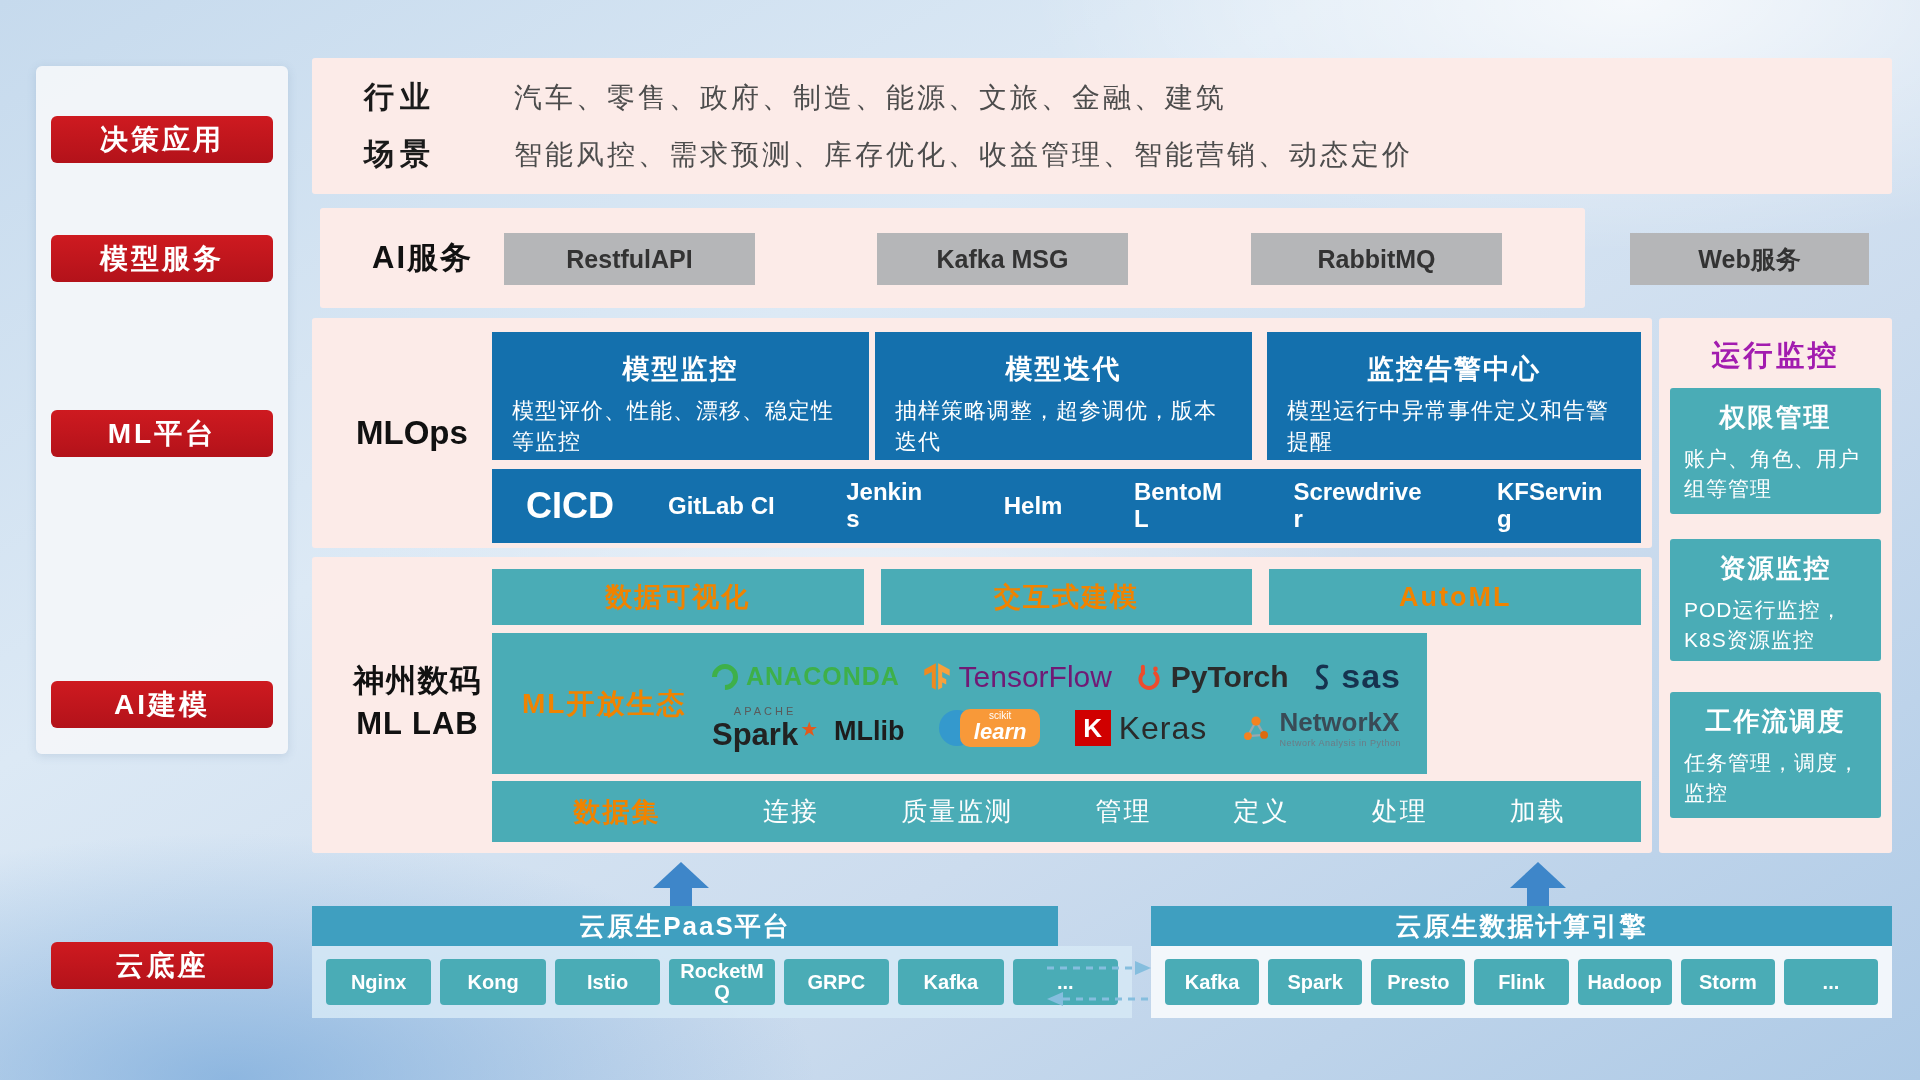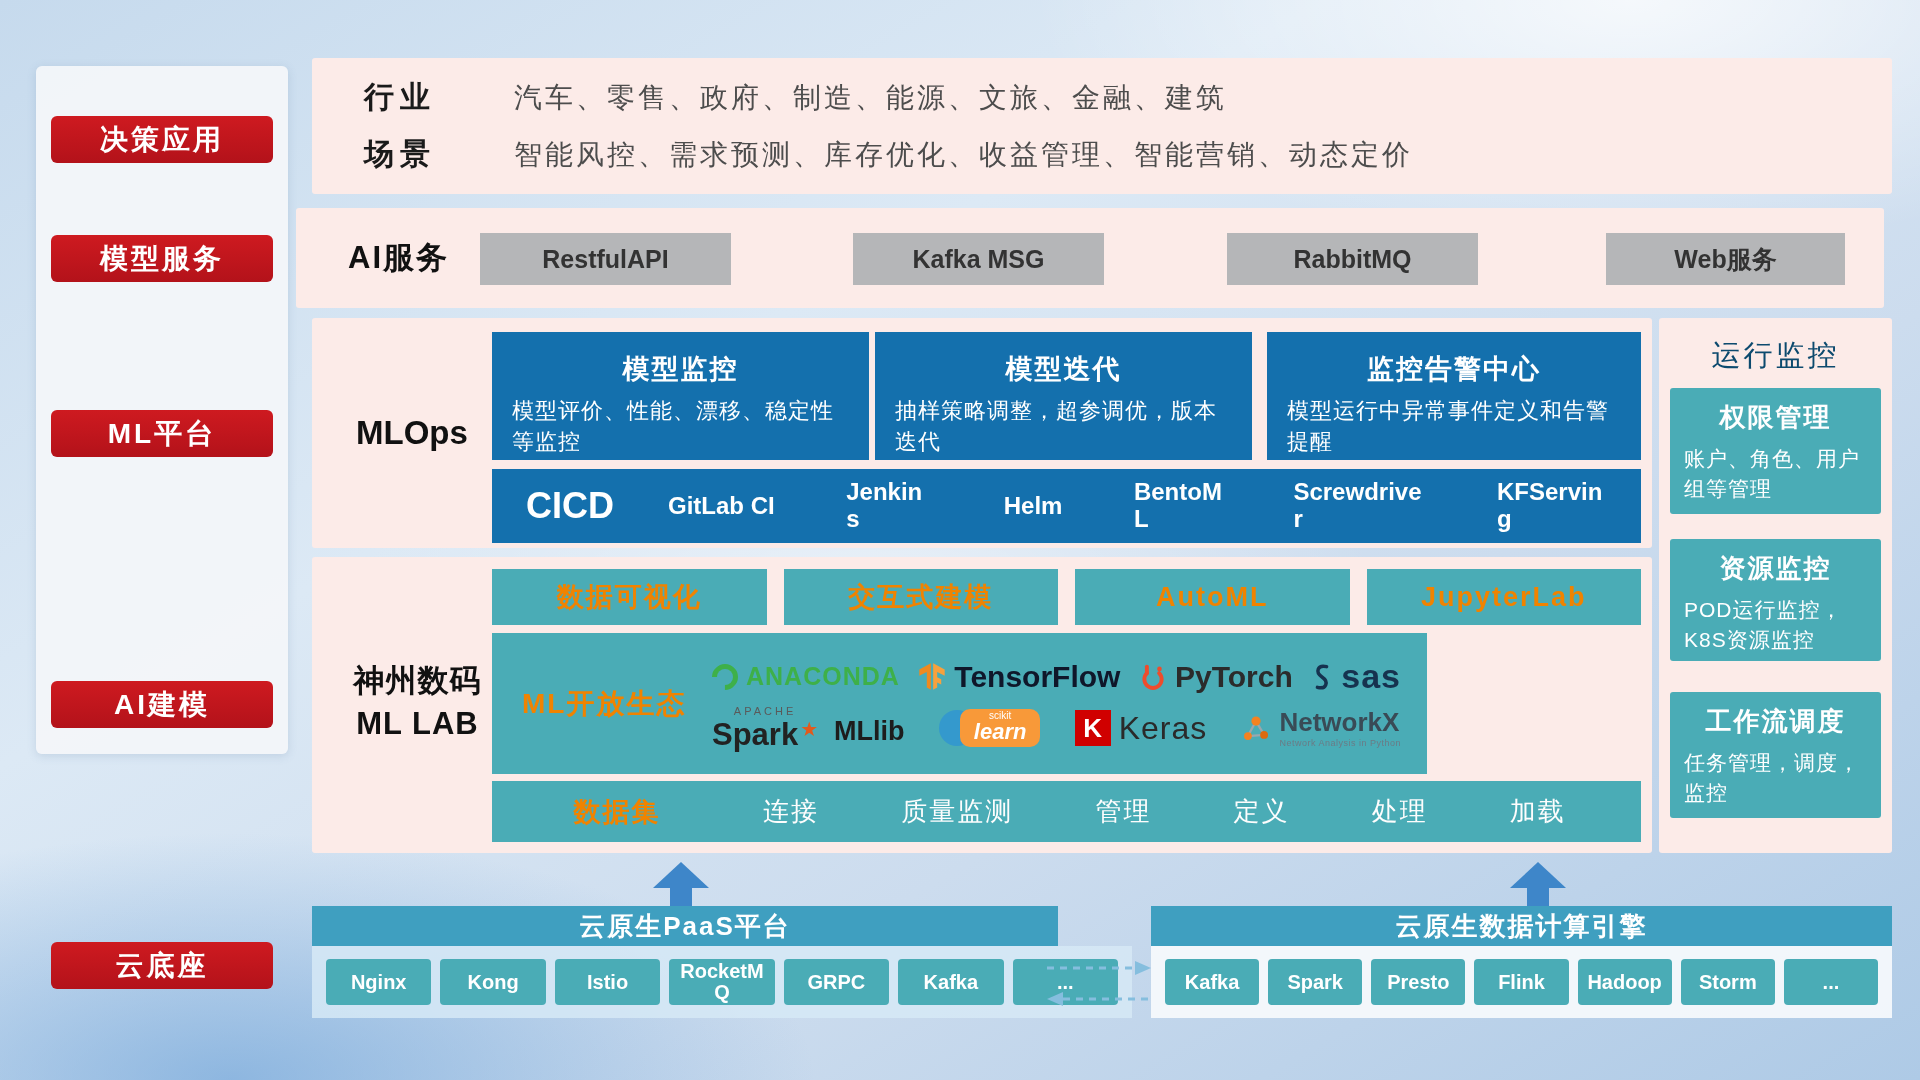--- a/index.html
+++ b/index.html
@@ -16,21 +16,21 @@
   .sidebar{position:absolute;left:36px;top:66px;width:252px;height:688px;background:rgba(243,246,249,.95);border-radius:6px;box-shadow:0 2px 10px rgba(80,110,150,.18)}
   .side-btn{position:absolute;left:15px;width:222px;height:47px;background:linear-gradient(180deg,#ce1a20,#b3121a);color:#fff;font-size:28px;font-weight:bold;display:flex;align-items:center;justify-content:center;border-radius:6px;letter-spacing:3px;cursor:pointer}
   
   .panel{position:absolute;background:#fcebe8;border-radius:3px}
   
   .row-industry{left:312px;top:58px;width:1580px;height:136px;display:flex;flex-direction:column;justify-content:center;gap:16px;padding-left:52px}
   .ind-row{display:flex;align-items:center}
   .ind-label{font-size:30px;font-weight:bold;color:#1a1a1a;width:150px;letter-spacing:6px}
   .ind-value{font-size:28px;color:#4d4d4d;letter-spacing:3px}
   
-  .row-aiservice{left:296px;top:208px;width:1588px;height:100px}
+  .row-aiservice{left:320px;top:208px;width:1265px;height:100px}
   .aisvc-label{position:absolute;left:52px;top:0;height:100px;display:flex;align-items:center;font-size:31px;font-weight:bold;color:#111;letter-spacing:2px}
   .gray-btn{position:absolute;top:25px;width:251px;height:52px;background:#b5b6b8;color:#333;font-size:25px;font-weight:bold;display:flex;align-items:center;justify-content:center;cursor:pointer}
   
   .row-mlops{left:312px;top:318px;width:1340px;height:230px}
   .mlops-label{position:absolute;left:44px;top:0;height:230px;display:flex;align-items:center;font-size:33px;font-weight:bold;color:#111}
   .blue-card{position:absolute;top:14px;height:128px;background:#1470ad;color:#fff;padding:19px 20px 8px}
   .card-title{text-align:center;font-size:27px;font-weight:bold;margin-bottom:9px;letter-spacing:2px}
   .card-desc{font-size:22px;line-height:1.4;letter-spacing:1px}
   .cicd-bar{position:absolute;left:180px;top:151px;width:1149px;height:74px;background:#1470ad;color:#fff;display:flex;align-items:center;padding:0 34px}
   .cicd-label{font-size:36px;font-weight:bold;margin-right:54px}
@@ -45,21 +45,21 @@
   .mllab-label{position:absolute;left:28px;top:102px;width:155px;text-align:center;font-size:31px;font-weight:bold;color:#111;line-height:1.4;letter-spacing:1px}
   .mllab-toolbar{position:absolute;left:180px;top:12px;width:1149px;height:56px;display:flex;gap:17px}
   .tool-seg{flex:1;background:#4aacb6;display:flex;align-items:center;justify-content:center;font-size:27px;font-weight:bold;color:#f08300;letter-spacing:2px;cursor:pointer}
   .eco-box{position:absolute;left:180px;top:76px;width:935px;height:141px;background:#4aacb6;display:flex;align-items:center;padding:0 26px 0 30px}
   .eco-label{width:190px;font-size:28px;font-weight:bold;color:#f08300;letter-spacing:2px}
   .logo-rows{flex:1;display:flex;flex-direction:column;gap:10px}
   .logo-row{display:flex;align-items:center;justify-content:space-between}
   .logo{display:flex;align-items:center;gap:8px}
   .ana-icon{width:26px;height:26px;border:5px solid #3eb049;border-radius:50%;border-left-color:transparent;transform:rotate(-45deg)}
   .ana-text{color:#3eb049;font-weight:bold;font-size:25px;letter-spacing:1px}
-  .tf-text{color:#0f172a;font-weight:bold;font-size:30px}
+  .tf-text{color:#701a75;font-weight:normal;font-size:30px}
   .pt-text{color:#2b2b2b;font-weight:bold;font-size:30px}
   .sas-text{color:#16324f;font-weight:bold;font-size:34px;letter-spacing:1px}
   .logo-spark{align-items:flex-end;gap:16px}
   .spark-stack{display:flex;flex-direction:column;align-items:center;line-height:1}
   .spark-apache{font-size:11px;color:#5a5a5a;letter-spacing:3px;margin-bottom:2px}
   .spark-text{font-size:31px;font-weight:bold;color:#222;display:flex;align-items:flex-start}
   .spark-star{color:#e25a1c;font-size:20px;margin-left:2px;line-height:1}
   .mllib-text{font-size:27px;font-weight:bold;color:#1d1d1d;padding-bottom:3px}
   .sk-wrap{position:relative;display:flex;align-items:center}
   .sk-circle{width:36px;height:36px;border-radius:50%;background:#3499cd;margin-right:-15px}
@@ -70,21 +70,21 @@
   .keras-text{font-size:32px;color:#2a2a2a;letter-spacing:1px}
   .nx-stack{display:flex;flex-direction:column;line-height:1.15}
   .nx-text{font-size:26px;font-weight:bold;color:#394b56}
   .nx-sub{font-size:9px;color:#6b7b85;letter-spacing:.5px}
   .dataset-bar{position:absolute;left:180px;top:224px;width:1149px;height:61px;background:#4aacb6;display:flex;align-items:center;padding:0 34px 0 20px}
   .ds-label{width:210px;text-align:center;font-size:27px;font-weight:bold;color:#f08300;letter-spacing:2px}
   .ds-items{flex:1;display:flex;justify-content:space-around;align-items:center}
   .ds-item{font-size:26px;color:#fdfdfd;letter-spacing:2px}
   
   .right-panel{left:1659px;top:318px;width:233px;height:535px}
-  .rp-title{margin-top:18px;text-align:center;font-size:29px;font-weight:normal;color:#0c4a6e;letter-spacing:3px}
+  .rp-title{margin-top:18px;text-align:center;font-size:29px;font-weight:bold;color:#a21caf;letter-spacing:3px}
   .rp-card{position:absolute;left:11px;width:211px;background:#4aacb6;color:#fff;padding:12px 14px;border-radius:3px}
   .rp-card-title{text-align:center;font-size:26px;font-weight:bold;letter-spacing:2px;margin-bottom:9px}
   .rp-card-desc{font-size:21px;line-height:1.42;letter-spacing:1px}
   
   .flow-bar{position:absolute;top:906px;height:40px;background:#3f9fc0;color:#fff;display:flex;align-items:center;justify-content:center;font-size:26px;font-weight:bold;letter-spacing:2px}
   .paas-bar{left:312px;width:746px}
   .engine-bar{left:1151px;width:741px}
   .chip-strip{position:absolute;top:946px;height:72px;display:flex;align-items:center;gap:9px;padding:0 14px}
   .strip-left{left:312px;width:820px;background:rgba(214,233,246,.85)}
   .strip-right{left:1151px;width:741px;background:rgba(248,251,253,.9)}
@@ -155,21 +155,20 @@
 
   <section class="panel row-mllab">
     <div class="mllab-label">
       <div>神州数码</div>
       <div>ML LAB</div>
     </div>
     <div class="mllab-toolbar">
       <div class="tool-seg">数据可视化</div>
       <div class="tool-seg">交互式建模</div>
       <div class="tool-seg">AutoML</div>
-      <div class="tool-seg">JupyterLab</div>
     </div>
 
     <div class="eco-box">
       <span class="eco-label">ML开放生态</span>
       <div class="logo-rows">
         <div class="logo-row">
           <div class="logo">
             <span class="ana-icon"></span>
             <span class="ana-text">ANACONDA</span>
           </div>

